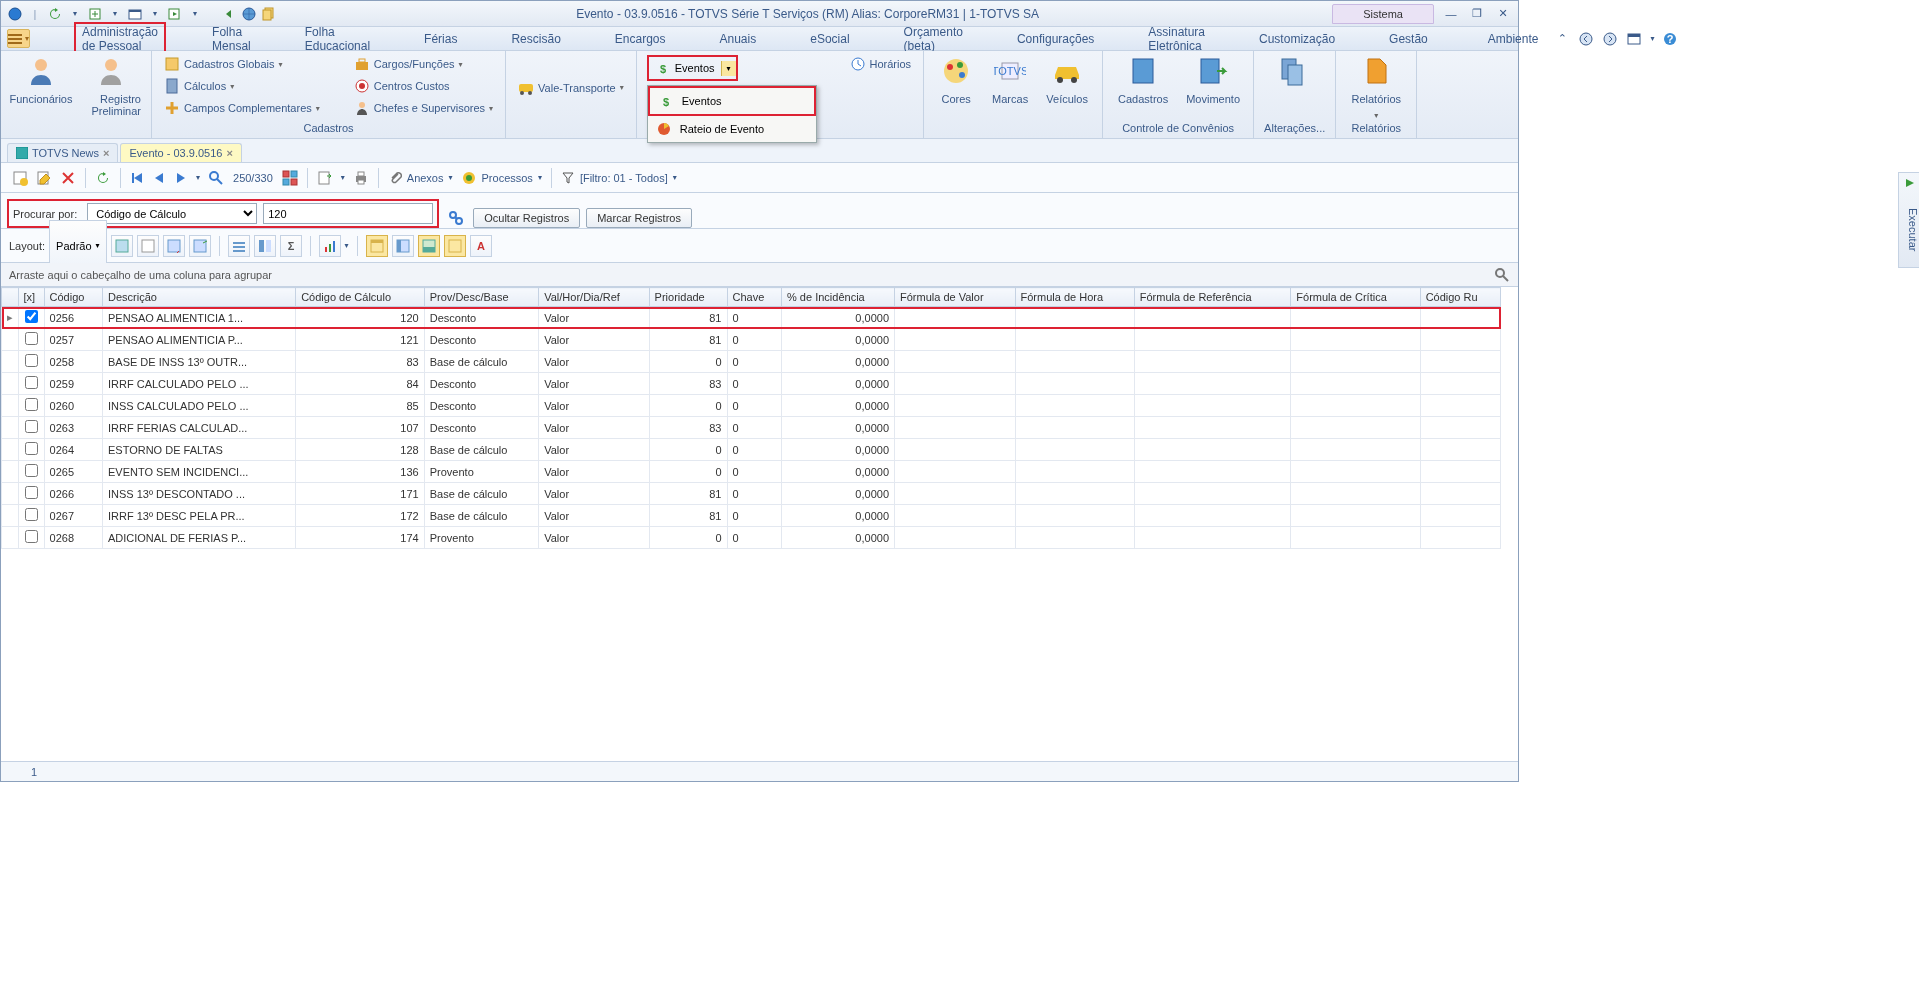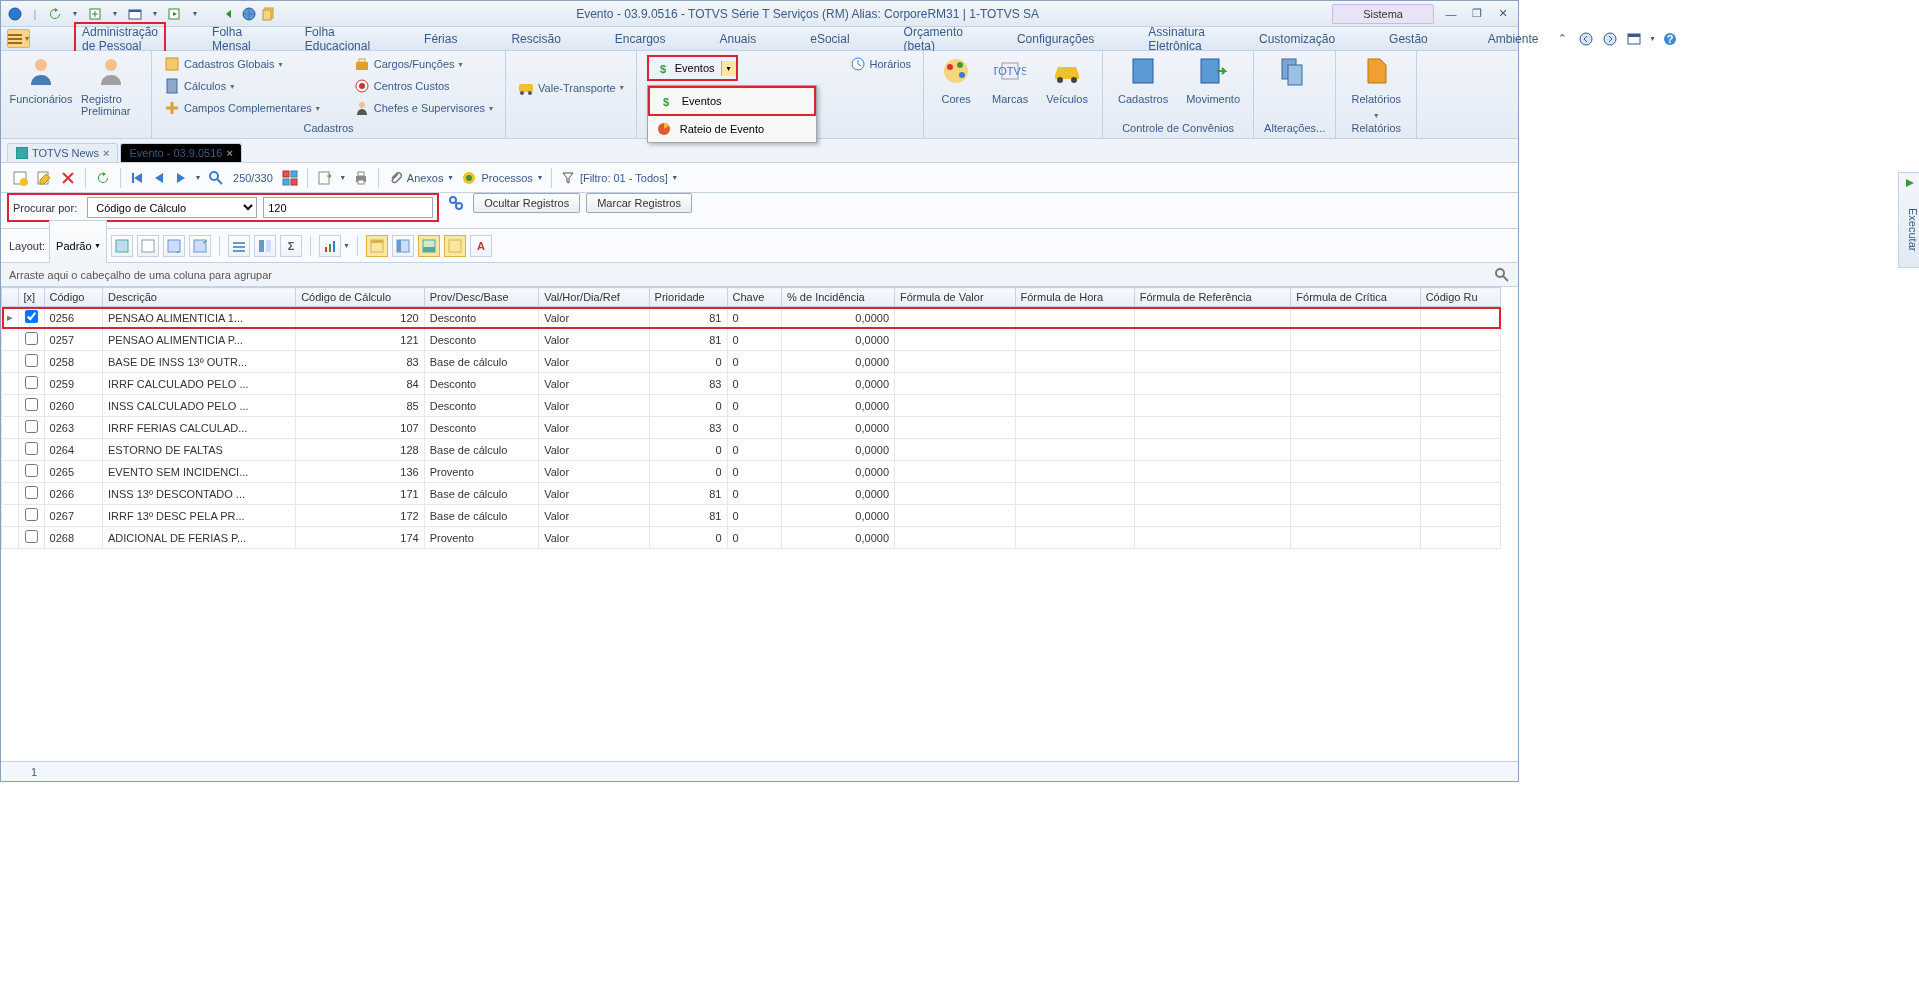--- a/index.html
+++ b/index.html
@@ -18,42 +18,42 @@
 .menubar .mitem.active { border: 2px solid #d23; padding: 1px 6px; }
 .menubar .right { margin-left: auto; display: flex; gap: 8px; align-items: center; }
 .menubar .right .mitem { color:#3a5a89; }
 .menubar .right .ico { width:16px;height:16px;display:inline-flex;align-items:center;justify-content:center;}
 .ribbon { background: linear-gradient(#f0f4fa,#e4ebf5); border-bottom: 1px solid #c5d2e3; display: flex; position: relative; }
 .rgroup { border-right: 1px solid #c5d2e3; padding: 4px 10px 2px 10px; display: flex; flex-direction: column; position: relative; }
 .rgroup .items { display: flex; gap: 10px; align-items: flex-start; flex: 1; }
 .rgroup .glabel { color:#3a5a89; font-size:11px; text-align:center; padding:2px 0 2px 0; }
 .vbtn { display: flex; flex-direction: column; align-items: center; width: 60px; gap: 6px; cursor: pointer; }
 .vbtn .ic { width: 32px; height: 32px; }
-.vbtn .lbl { color:#3a5a89; font-size:11px; text-align:left; line-height:1.1; }
+.vbtn .lbl { color:#3a5a89; font-size:11px; text-align:right; line-height:1.1; }
 .vstack { display: flex; flex-direction: column; gap: 4px; }
 .hrib { display:flex; align-items:center; gap:4px; color:#3a5a89; cursor:pointer; padding:1px 2px;}
 .hrib .ic{width:16px;height:16px;}
 .hrib .dd{font-size:8px;color:#6a6a6a;}
 .eventos-split{display:flex;align-items:center;border:2px solid #d23;}
 .eventos-split .ebtn{display:flex;align-items:center;gap:4px;padding:3px 6px;}
 .eventos-split .edd{border-left:1px solid #d0b34d;background:#fae7a0;padding:3px 5px;font-size:8px;}
 .eventos-popup{position:absolute;top:30px;left:0;background:#f7f7f5;border:1px solid #9aa;box-shadow:2px 2px 4px rgba(0,0,0,.25);width:170px;z-index:5;}
 .eventos-popup .pitem{display:flex;align-items:center;gap:8px;padding:5px 8px;cursor:pointer;}
 .eventos-popup .pitem.hl{border:2px solid #d23;}
 .eventos-popup .pitem .ic{width:16px;height:16px;}
 .side-exec{position:absolute;right:-1px;top:172px;width:22px;height:96px;background:linear-gradient(#f3f7fb,#e2e9f3);border:1px solid #c5d2e3;writing-mode:vertical-rl;text-align:center;color:#3a5a89;padding-top:20px;}
 .tabs{height:24px;display:flex;align-items:flex-end;background:#eef3fa;border-bottom:1px solid #c5d2e3;padding-left:6px;}
 .tab-item{display:flex;align-items:center;gap:4px;padding:3px 8px;border:1px solid #c5d2e3;border-bottom:none;background:#e6edf6;margin-right:2px;border-radius:3px 3px 0 0;color:#3a5a89;}
-.tab-item.active{background:#000000;}
+.tab-item.active{background:#fef9c3;}
 .tab-item .close{color:#888;cursor:pointer;font-weight:bold;}
 .toolbar{height:30px;display:flex;align-items:center;gap:2px;padding:0 8px;border-bottom:1px solid #c5d2e3;background:#f9fbfe;}
 .tb-btn{padding:2px 3px;cursor:pointer;display:flex;align-items:center;}
 .tb-sep{width:1px;height:20px;background:#c5d2e3;margin:0 4px;}
 .tb-text{color:#3a5a89;}
-.searchbar{height:36px;display:flex;align-items:flex-start;gap:6px;padding:0 6px;background:#f9fbfe;border-bottom:1px solid #c5d2e3;}
+.searchbar{height:36px;display:flex;align-items:flex-end;gap:6px;padding:0 6px;background:#f9fbfe;border-bottom:1px solid #c5d2e3;}
 .searchbar .redbox{border:2px solid #d23;display:flex;align-items:center;gap:6px;padding:2px 4px;}
 .searchbar label{color:#333;padding-right:4px;}
 .searchbar select,.searchbar input[type=text]{height:21px;border:1px solid #9ab;background:#fff;padding:0 4px;}
 .searchbar select{width:170px;}
 .searchbar input[type=text]{width:170px;}
 .searchbar .btn{border:1px solid #9ab;background:linear-gradient(#fdfdfd,#e9eef5);padding:3px 10px;color:#333;cursor:pointer;border-radius:2px;}
 .layoutbar{height:34px;display:flex;align-items:center;gap:4px;padding:0 8px;background:#f9fbfe;border-bottom:1px solid #c5d2e3;}
 .layoutbar .lbl{color:#333;}
 .layoutbar .lb-btn{width:22px;height:22px;border:1px solid #c5d2e3;background:linear-gradient(#fdfdfd,#eef3fa);display:flex;align-items:center;justify-content:center;cursor:pointer;}
 .layoutbar .lb-btn.active{background:#fbe7a2;border-color:#d8b34b;}

